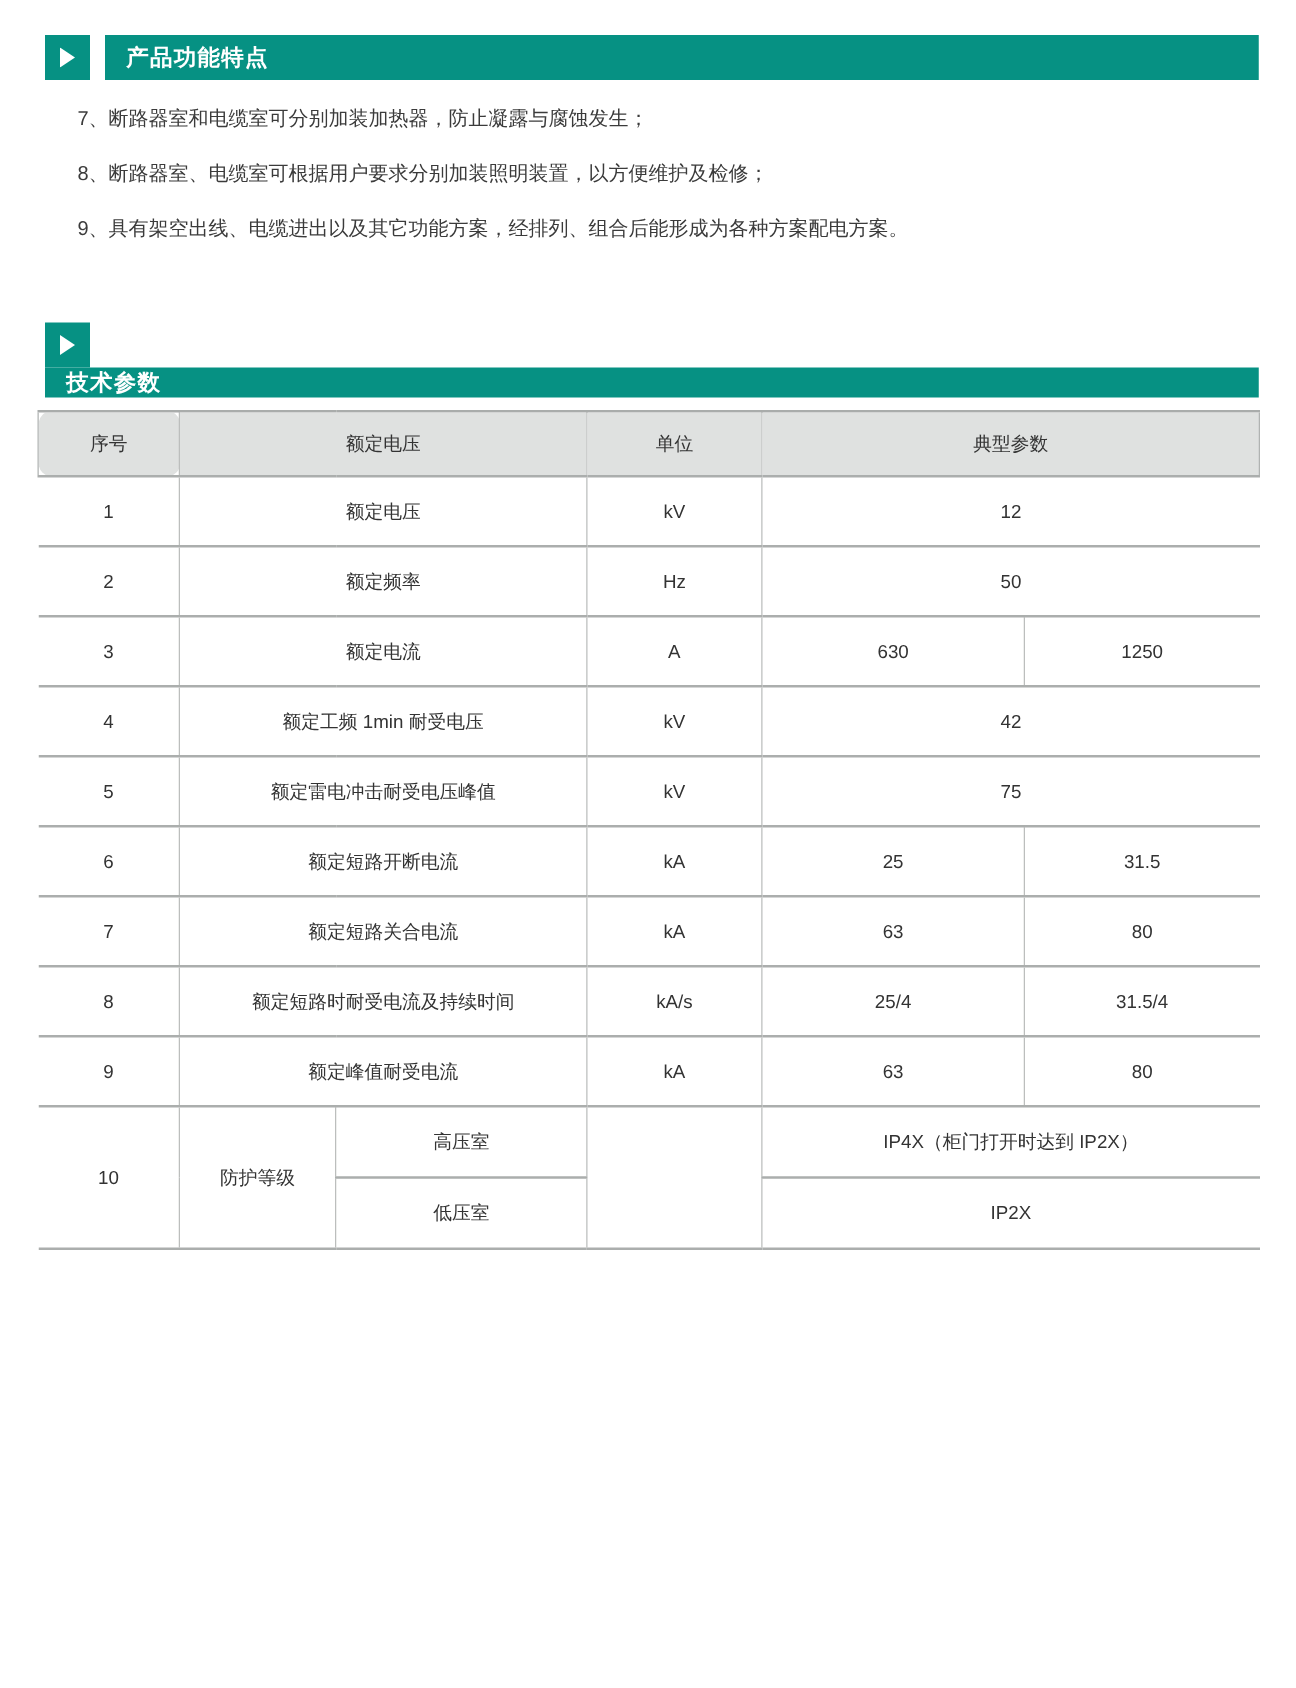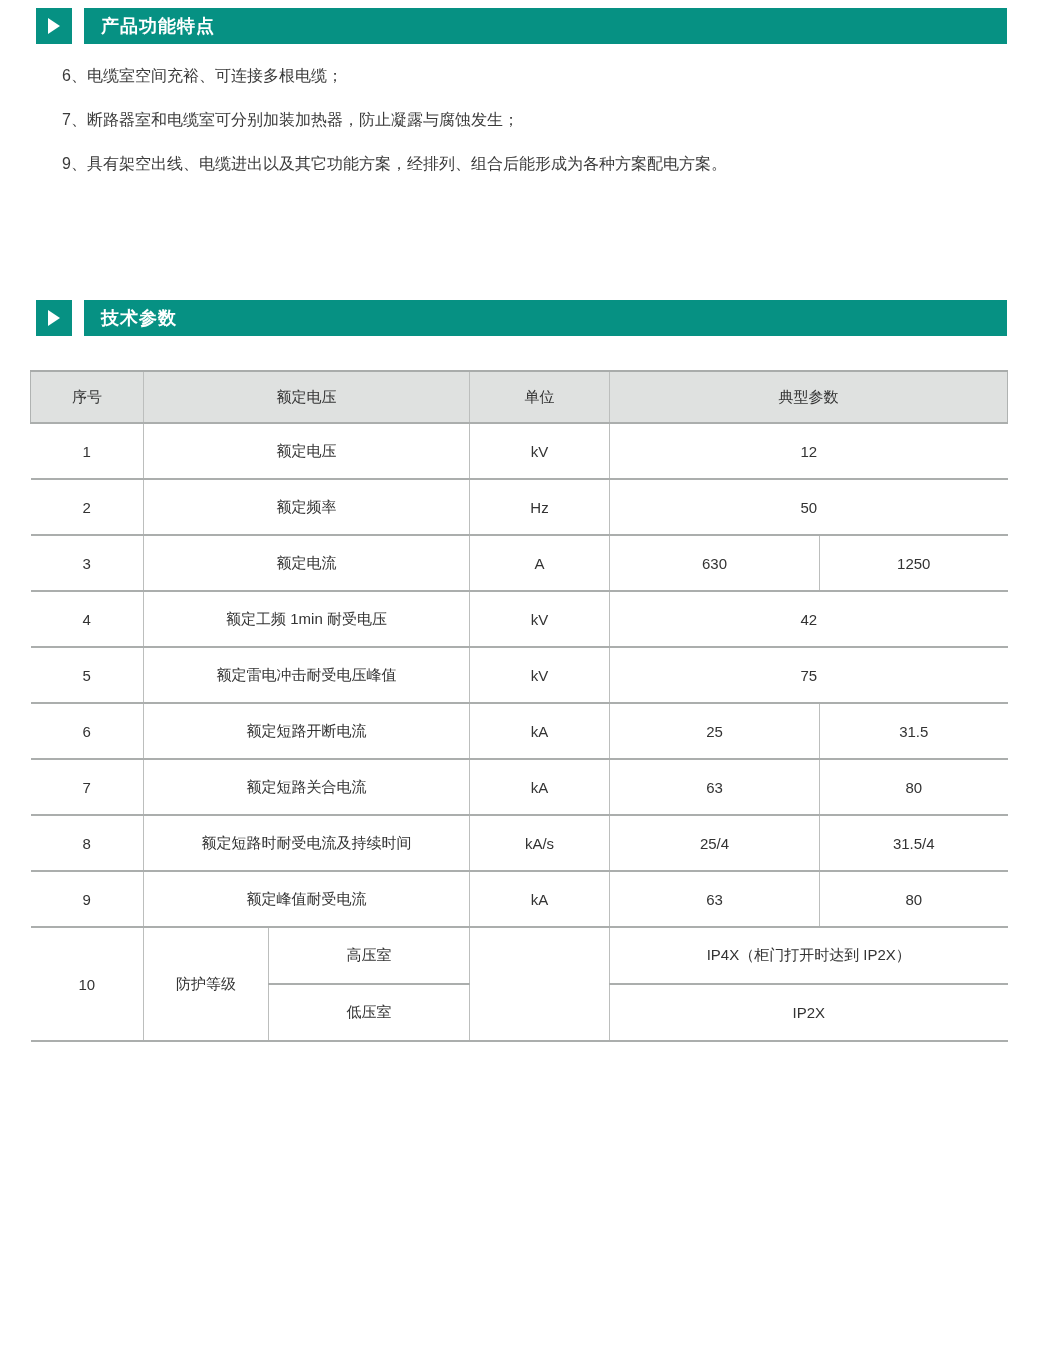--- a/index.html
+++ b/index.html
@@ -9,22 +9,22 @@
     overflow: hidden;
     font-family: "Liberation Sans", "DejaVu Sans", sans-serif;
     color: #3b3b3b;
   }
   .sec-head {
     display: flex;
     align-items: stretch;
     height: 36px;
     margin: 0 30px 0 36px;
   }
-  .sec-head.first { margin-top: 8px; }
-  .sec-head.second { margin-top: 114px; }
+  .sec-head.first { margin-top: 28px; }
+  .sec-head.second { margin-top: 52px; flex-direction: column; }
   .hd-icon {
     width: 36px; height: 36px;
     background: #069183;
     display: flex; align-items: center; justify-content: center;
     flex: 0 0 auto;
     margin-right: 12px;
   }
   .hd-banner {
     flex: 1 1 auto;
     background: #069183;
@@ -62,42 +62,42 @@
     vertical-align: middle;
     font-weight: normal;
     padding: 0 4px;
     overflow: hidden;
   }
   table.specs th:last-child, table.specs td:last-child { border-right: none; }
   table.specs thead th {
     background: #dfe1e0;
     height: 50px;
   }
-  table.specs thead th:first-child { border-left: 1px solid #b0b3b2; }
+  table.specs thead th:first-child { border-left: 1px solid #b0b3b2; border-radius: 10px; }
   table.specs thead th:last-child  { border-right: 1px solid #b0b3b2; }
   table.specs tbody td { height: 54px; background: #ffffff; }
   table.specs tbody tr.r10 td { height: 55px; }
 </style>
 </head>
 <body>
 
 <header class="sec-head first">
   <div class="hd-icon">
     <svg width="14" height="16" viewBox="0 0 14 16">
       <polygon points="1,0 13,8 1,16" fill="#ffffff"></polygon>
     </svg>
   </div>
   <div class="hd-banner">
     <span>产品功能特点</span>
   </div>
 </header>
 
 <section class="features">
-  <p>6、电缆室空间充裕、可连接多根电缆；</p>
   <p>7、断路器室和电缆室可分别加装加热器，防止凝露与腐蚀发生；</p>
+  <p>8、断路器室、电缆室可根据用户要求分别加装照明装置，以方便维护及检修；</p>
   <p>9、具有架空出线、电缆进出以及其它功能方案，经排列、组合后能形成为各种方案配电方案。</p>
 </section>
 
 <header class="sec-head second">
   <div class="hd-icon">
     <svg width="14" height="16" viewBox="0 0 14 16">
       <polygon points="1,0 13,8 1,16" fill="#ffffff"></polygon>
     </svg>
   </div>
   <div class="hd-banner">

